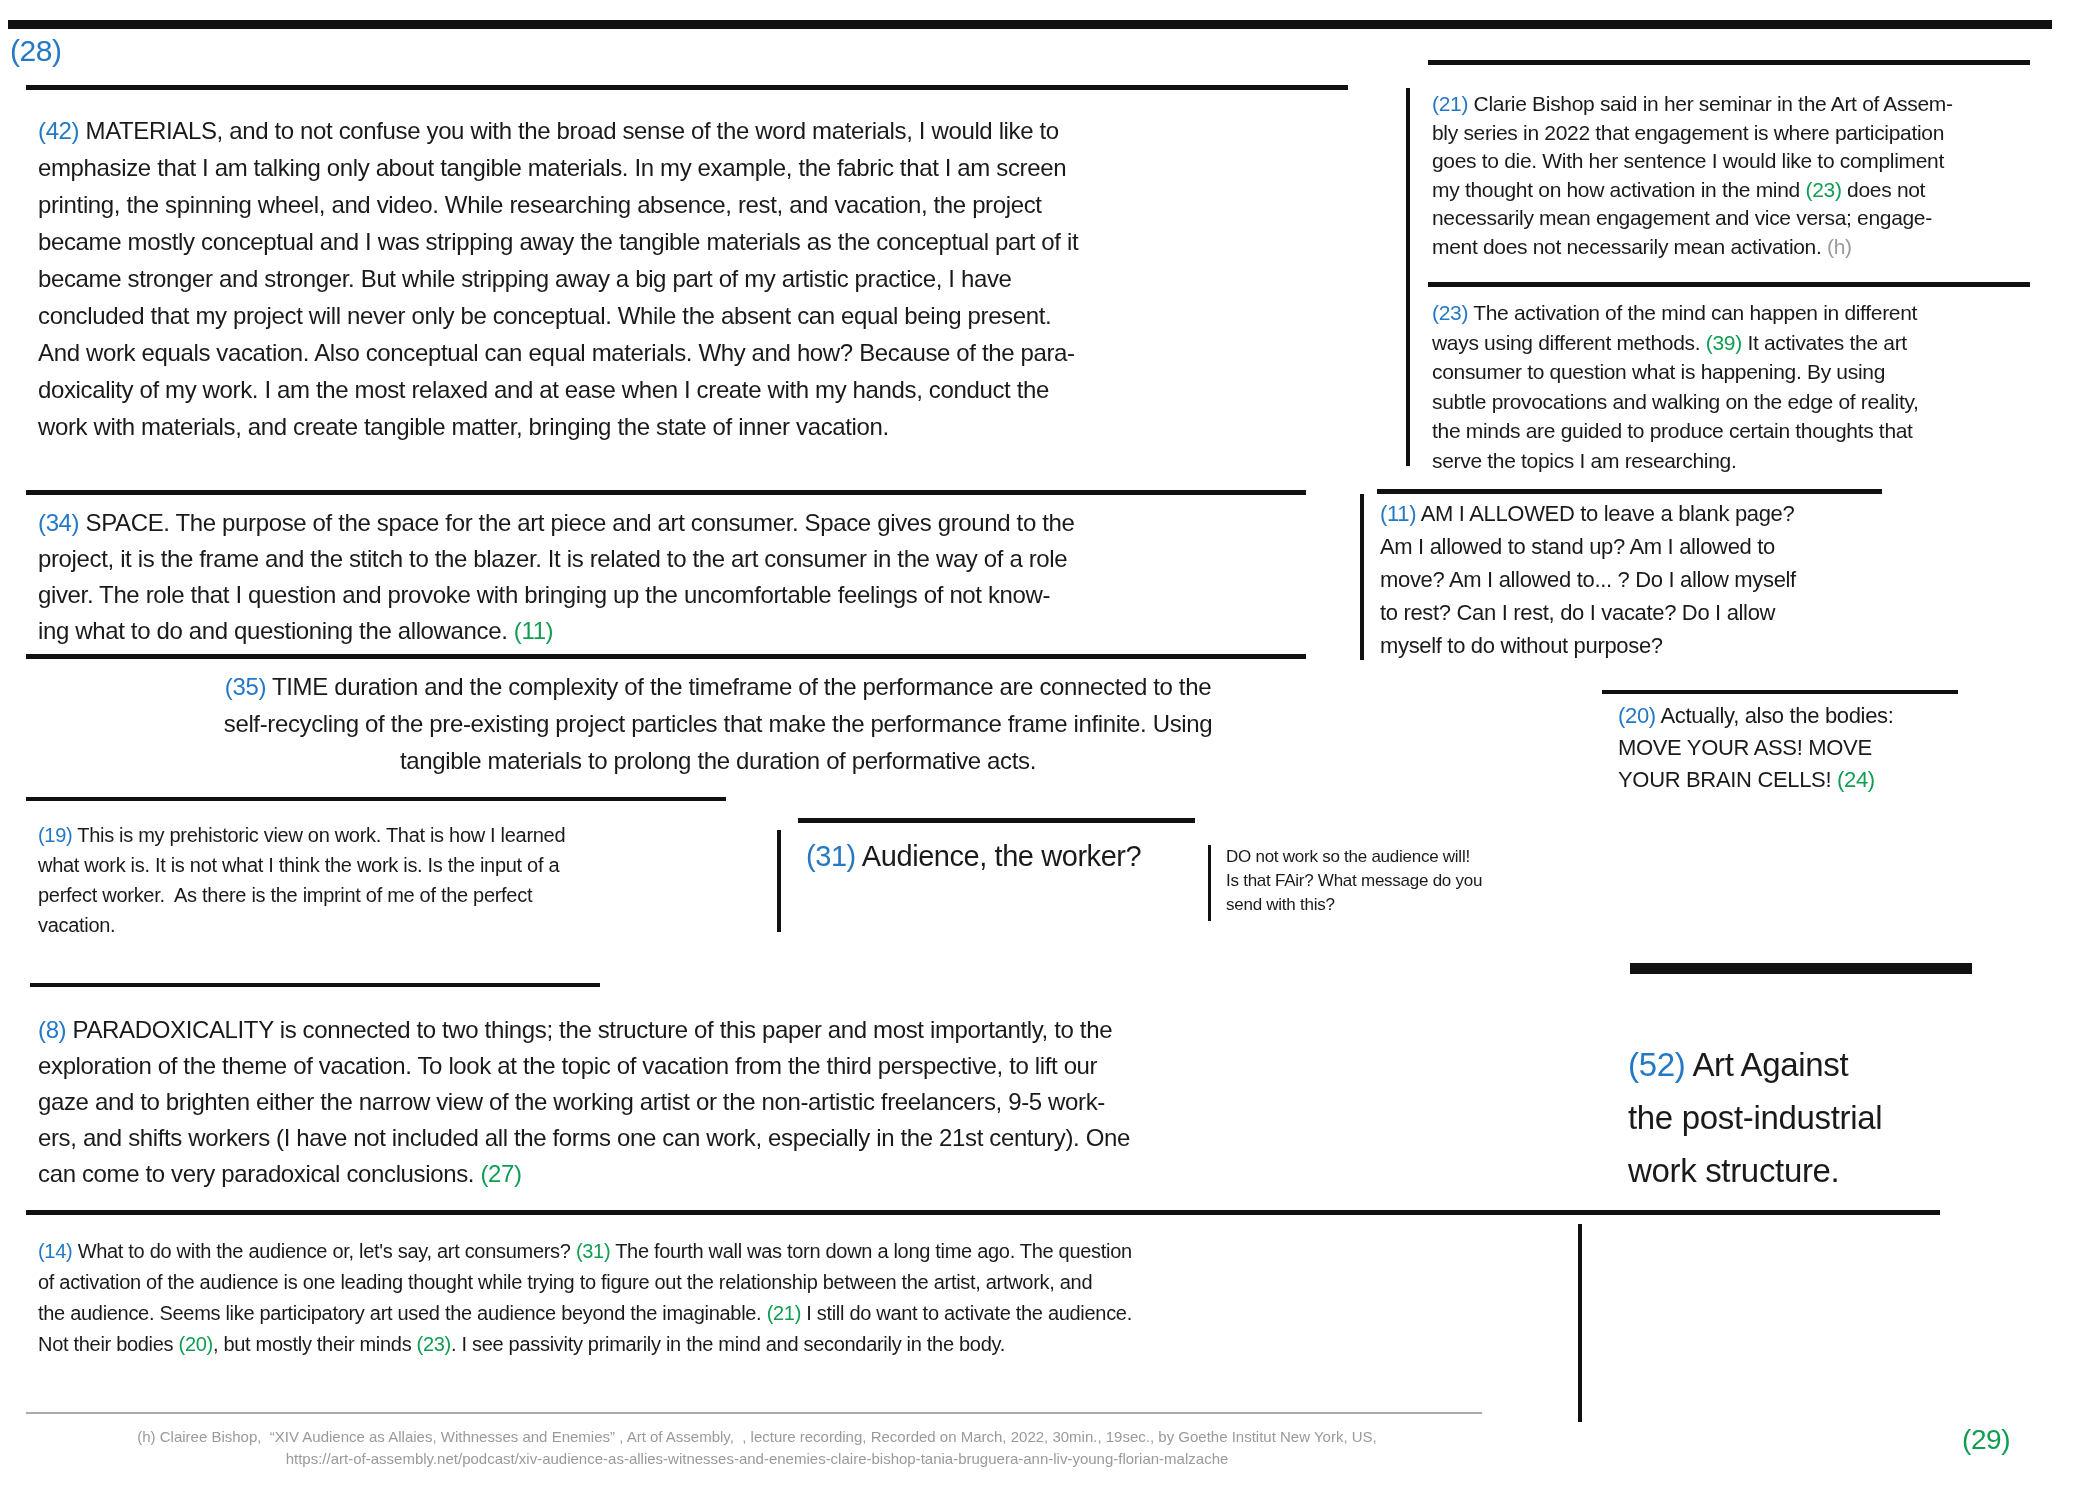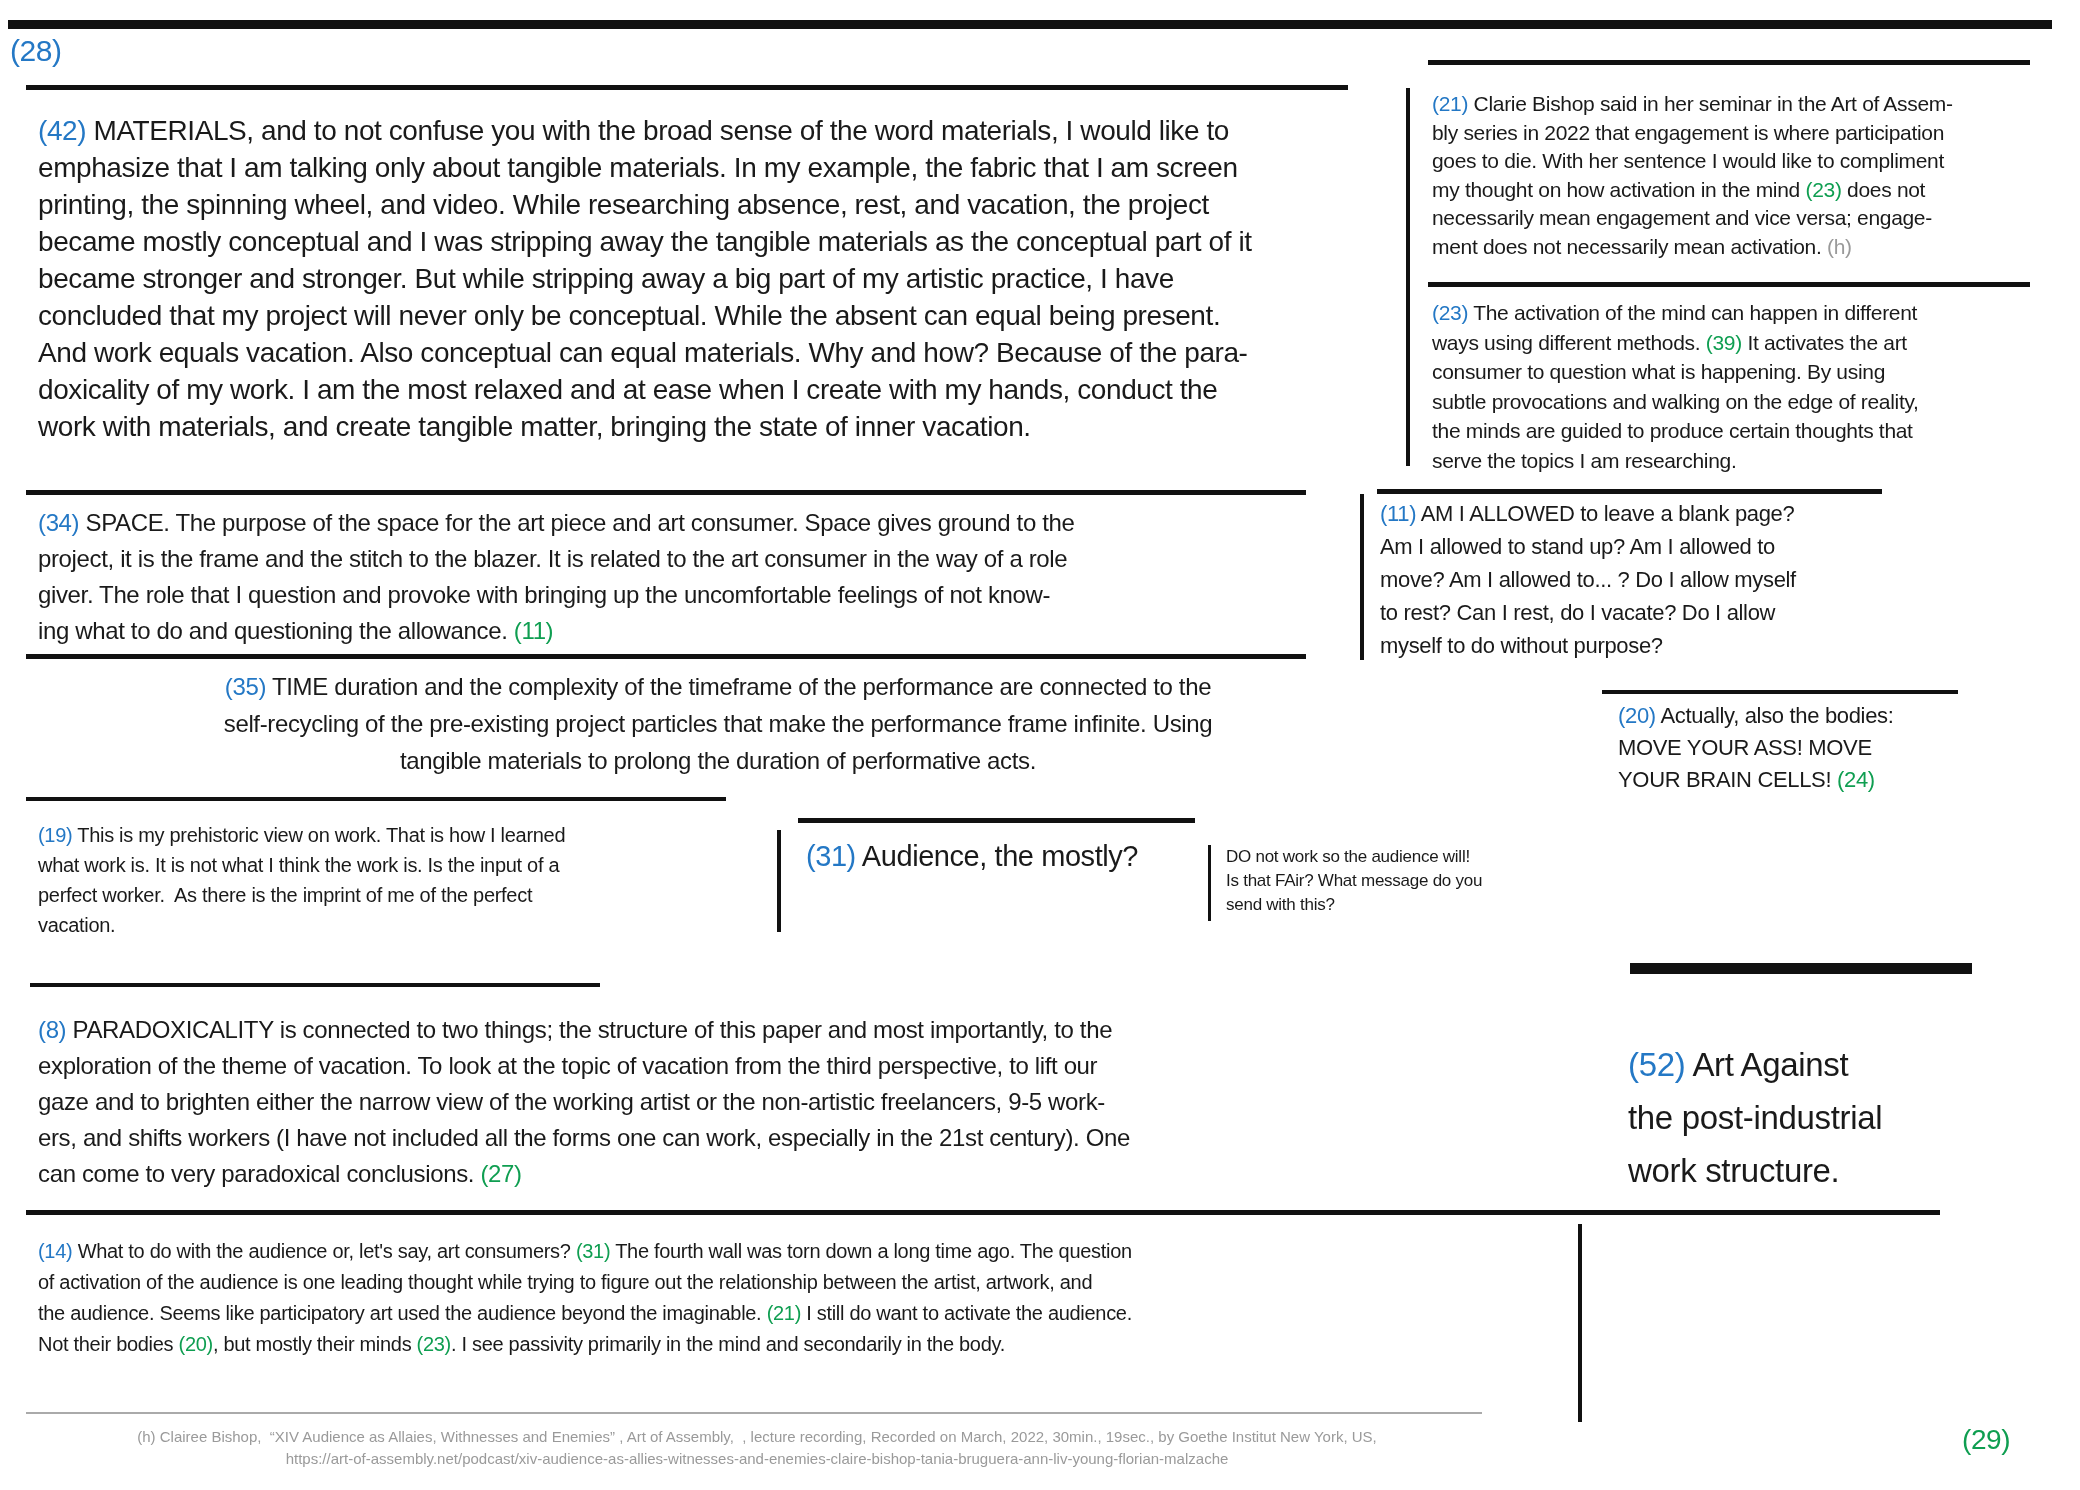--- a/index.html
+++ b/index.html
@@ -13,21 +13,21 @@
   }
   .blk{position:absolute; white-space:pre-wrap; letter-spacing:-0.015em;}
   .rule{position:absolute; background:#111;}
   .vbar{position:absolute; background:#111;}
   .c-blue{color:var(--blue);}
   .c-green{color:var(--green);}
   .c-gray{color:var(--gray);}
   .c-black{color:var(--black);}
   
   .ref28{left:10px; top:34px; font-size:30px;}
-  .materials{left:38px; top:112px; width:1360px; font-size:28px; line-height:37px;}
+  .materials{left:38px; top:112px; width:1360px; font-size:24px; line-height:37px;}
   .space{left:38px; top:505px; width:1360px; font-size:24px; line-height:36px;}
   .time{left:38px; top:668px; width:1360px; font-size:24px; line-height:37px;text-align:center;}
   .prehistoric{left:38px; top:820px; width:690px; font-size:20px; line-height:30px;}
   .audience-title{left:806px; top:840px; width:400px; font-size:29px;}
   .audience-note{left:1226px; top:845px; width:300px; font-size:17px; line-height:24px;}
   .paradox{left:38px; top:1012px; width:1365px; font-size:24px; line-height:36px;}
   .audiencepara{left:38px; top:1236px; width:1385px; font-size:20px; line-height:31px;}
   .footnote{left:32px; top:1426px; width:1450px; font-size:15px; line-height:22px; letter-spacing:0;text-align:center;}
   .clarie{left:1432px; top:90px; width:618px; font-size:21px; line-height:28.5px;}
   .activation{left:1432px; top:298px; width:620px; font-size:21px; line-height:29.5px;}
@@ -78,21 +78,21 @@
 project, it is the frame and the stitch to the blazer. It is related to the art consumer in the way of a role
 giver. The role that I question and provoke with bringing up the uncomfortable feelings of not know-
 ing what to do and questioning the allowance. </span><span class="c-green">(11)</span></div>
   <div class="blk time"><span class="c-blue">(35)</span><span class="c-black"> TIME duration and the complexity of the timeframe of the performance are connected to the
 self-recycling of the pre-existing project particles that make the performance frame infinite. Using
 tangible materials to prolong the duration of performative acts.</span></div>
   <div class="blk prehistoric"><span class="c-blue">(19)</span><span class="c-black"> This is my prehistoric view on work. That is how I learned
 what work is. It is not what I think the work is. Is the input of a
 perfect worker.  As there is the imprint of me of the perfect
 vacation.</span></div>
-  <div class="blk audience-title"><span class="c-blue">(31)</span><span class="c-black"> Audience, the mostly?</span></div>
+  <div class="blk audience-title"><span class="c-blue">(31)</span><span class="c-black"> Audience, the worker?</span></div>
   <div class="blk audience-note"><span class="c-black">DO not work so the audience will!
 Is that FAir? What message do you
 send with this?</span></div>
   <div class="blk paradox"><span class="c-blue">(8)</span><span class="c-black"> PARADOXICALITY is connected to two things; the structure of this paper and most importantly, to the
 exploration of the theme of vacation. To look at the topic of vacation from the third perspective, to lift our
 gaze and to brighten either the narrow view of the working artist or the non-artistic freelancers, 9-5 work-
 ers, and shifts workers (I have not included all the forms one can work, especially in the 21st century). One
 can come to very paradoxical conclusions. </span><span class="c-green">(27)</span></div>
   <div class="blk audiencepara"><span class="c-blue">(14)</span><span class="c-black"> What to do with the audience or, let's say, art consumers? </span><span class="c-green">(31)</span><span class="c-black"> The fourth wall was torn down a long time ago. The question
 of activation of the audience is one leading thought while trying to figure out the relationship between the artist, artwork, and

